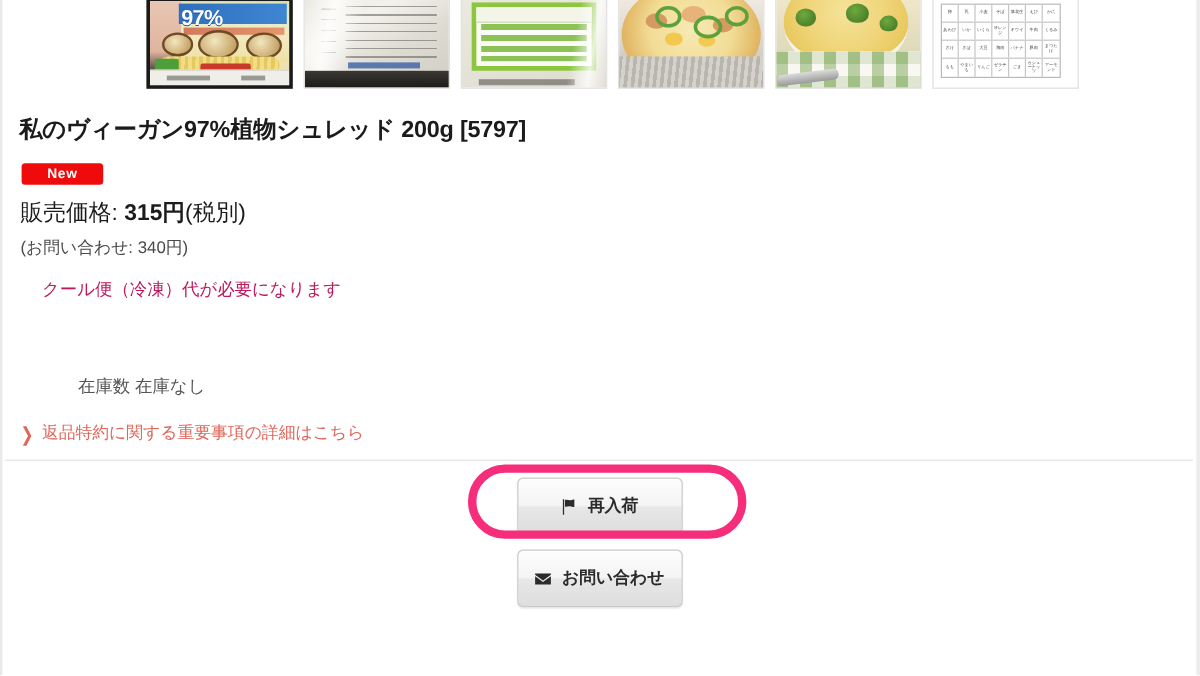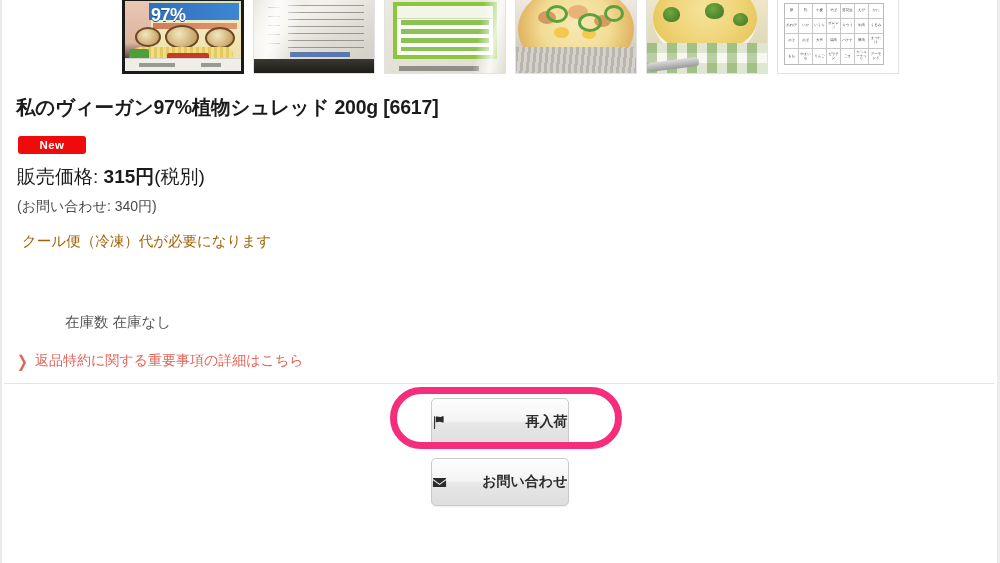--- a/index.html
+++ b/index.html
@@ -295,23 +295,23 @@
   .price-sub {
     position: absolute;
     left: 15px;
     top: 198px;
     font-size: 14px;
     color: #4a4a4a;
     white-space: nowrap;
   }
   .note {
     position: absolute;
-    left: 20px;
+    left: 33px;
     font-size: 14.5px;
-    color: #a16207;
+    color: #be185d;
     white-space: nowrap;
   }
   .note-1 { top: 232px; }
   .note-2 { top: 266px; }
   .stock {
     position: absolute;
     left: 15px;
     top: 313px;
     font-size: 14.5px;
     color: #555555;
@@ -360,21 +360,21 @@
   .btn {
     width: 138px;
     height: 48px;
     box-sizing: border-box;
     border: 1px solid #c9c9c9;
     border-radius: 5px;
     background: linear-gradient(180deg, #fdfdfd 0%, #f4f4f4 48%, #e7e7e7 52%, #dedede 100%);
     box-shadow: 0 1px 1px rgba(0,0,0,0.07), inset 0 1px 0 #ffffff;
     display: flex;
     align-items: center;
-    justify-content: space-between;
+    justify-content: center;
     gap: 8px;
     font-size: 14px;
     font-weight: bold;
     color: #2b2b2b;
     cursor: pointer;
     user-select: none;
   }
   .btn .gicon {
     display: inline-flex;
     align-items: center;
@@ -506,21 +506,21 @@
             <div class="tcell">ごま</div>
             <div class="tcell">カシューナッツ</div>
             <div class="tcell">アーモンド</div>
           </div>
         </div>
       </div>
     </div>
 
   </div>
 
-  <div class="title">私のヴィーガン97%植物シュレッド 200g [6617]</div>
+  <div class="title">私のヴィーガン97%植物シュレッド 200g [5797]</div>
 
   <div class="badge-new">New</div>
 
   <div class="price-row">
     <span>販売価格:</span>
     <span class="amount">315円</span><span>(税別)</span>
   </div>
 
   <div class="price-sub">(お問い合わせ: 340円)</div>
 

